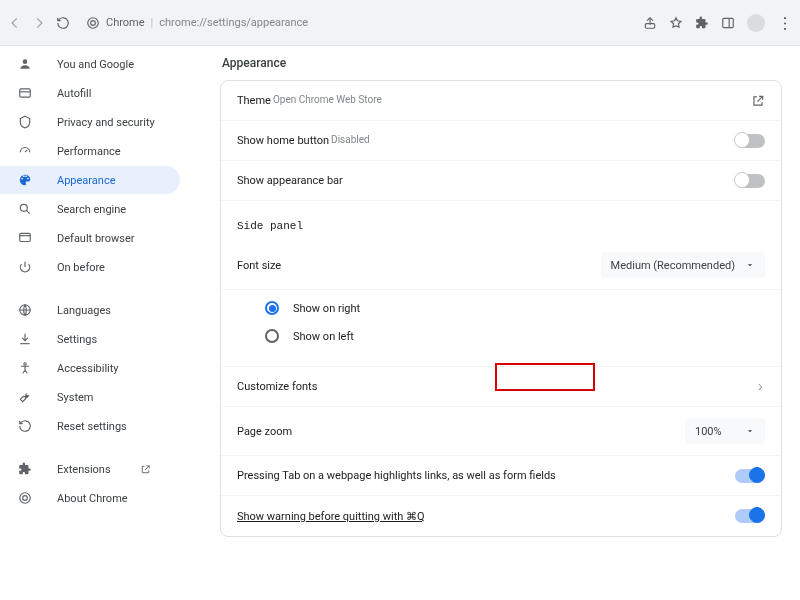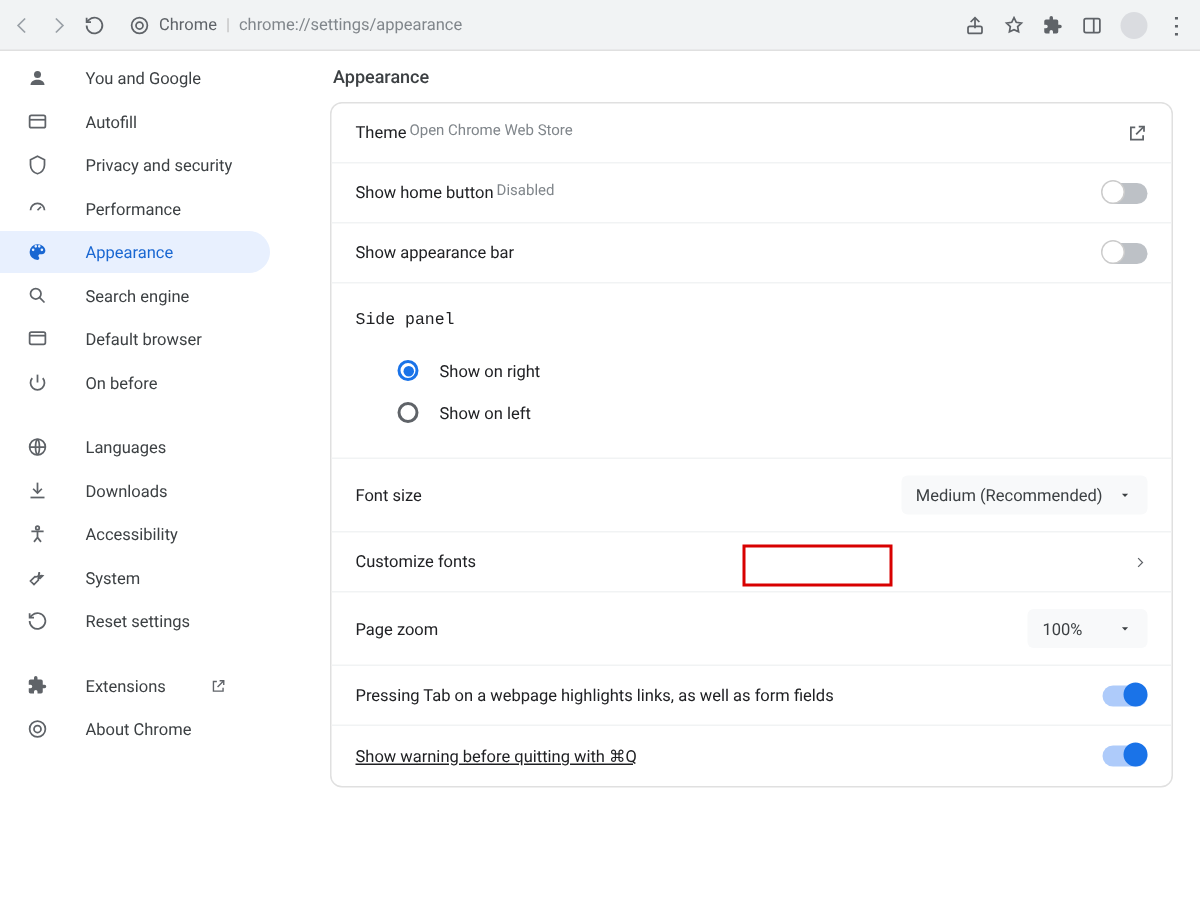--- a/index.html
+++ b/index.html
@@ -1,20 +1,20 @@
 <!DOCTYPE html>
 <html><head>
 <meta charset="utf-8">
 <style>
   * { box-sizing: border-box; margin: 0; padding: 0; }
   body { font-family: -apple-system, "Segoe UI", Roboto, Arial, sans-serif; font-size: 11px; color: #202124; background: #fff; }
   .viewport { width: 800px; height: 600px; margin: 0 auto; background: #fff; position: relative; overflow: hidden; }
 
   
-  .toolbar { height: 34px; border-bottom: 1px solid #e0e0e0; background: #f1f3f4; display: flex; align-items: center; padding: 0 8px; gap: 10px; }
+  .toolbar { height: 46px; border-bottom: 1px solid #e0e0e0; background: #f1f3f4; display: flex; align-items: center; padding: 0 8px; gap: 10px; }
   .nav-btn { color: #9aa0a6; display: flex; align-items: center; }
   .nav-btn.enabled { color: #5f6368; }
   .addr { flex: 1; display: flex; align-items: center; gap: 6px; color: #5f6368; padding-left: 6px; }
   .addr .scheme { color: #5f6368; }
   .addr .rest { color: #80868b; }
   .tool-icons { display: flex; gap: 12px; align-items: center; color: #5f6368; }
   .avatar-circle { width: 18px; height: 18px; border-radius: 50%; background: #dadce0; }
 
   
   .header { display: flex; align-items: center; padding: 10px 16px; gap: 14px; }
@@ -207,21 +207,21 @@
           <span>Languages</span>
         </div>
     <div class="side-item">
           <span class="icon">
             <svg width="14" height="14" viewBox="0 0 24 24" fill="none" stroke="currentColor" stroke-width="2">
               <path d="M12 3v12"></path>
               <path d="M7 10l5 5 5-5"></path>
               <path d="M4 20h16"></path>
             </svg>
           </span>
-          <span>Downloads</span>
+          <span>Settings</span>
         </div>
     <div class="side-item">
           <span class="icon">
             <svg width="14" height="14" viewBox="0 0 24 24" fill="none" stroke="currentColor" stroke-width="2">
               <circle cx="12" cy="5" r="2"></circle>
               <path d="M5 9h14M12 9v7m-4 5l4-5 4 5"></path>
             </svg>
           </span>
           <span>Accessibility</span>
         </div>
@@ -300,47 +300,47 @@
       <div class="row">
         <span class="primary">Show appearance bar</span>
         <div class="toggle">
               <div class="knob"></div>
             </div>
       </div>
 
       <div class="row side-panel-head">
         <span class="primary">Side panel</span>
       </div>
+      <div class="row">
+        <span class="primary">Font size</span>
+        <div class="select">
+          <span>Medium (Recommended)</span>
+          <span>
+                <svg width="10" height="10" viewBox="0 0 24 24" fill="currentColor">
+                  <path d="M7 10l5 5 5-5z"></path>
+                </svg>
+              </span>
+        </div>
+      </div>
+
       <div class="row nogap" style="border-top:none;padding-top:0;padding-bottom:8px">
         <div class="radio-group">
           <div class="radio-row">
             <span class="radio-outer checked">
                   <span class="radio-inner"></span>
                 </span>
             <span>Show on right</span>
           </div>
           <div class="radio-row">
             <span class="radio-outer"></span>
             <span>Show on left</span>
           </div>
         </div>
       </div>
 
-      <div class="row">
-        <span class="primary">Font size</span>
-        <div class="select">
-          <span>Medium (Recommended)</span>
-          <span>
-                <svg width="10" height="10" viewBox="0 0 24 24" fill="currentColor">
-                  <path d="M7 10l5 5 5-5z"></path>
-                </svg>
-              </span>
-        </div>
-      </div>
-
       <div class="row" style="position:relative">
         <span class="primary">Customize fonts</span>
         <span class="chevron-icon">
               <svg width="10" height="10" viewBox="0 0 24 24" fill="none" stroke="currentColor" stroke-width="2">
                 <path d="M9 5l7 7-7 7"></path>
               </svg>
             </span>
       </div>
 
       <div class="row">

